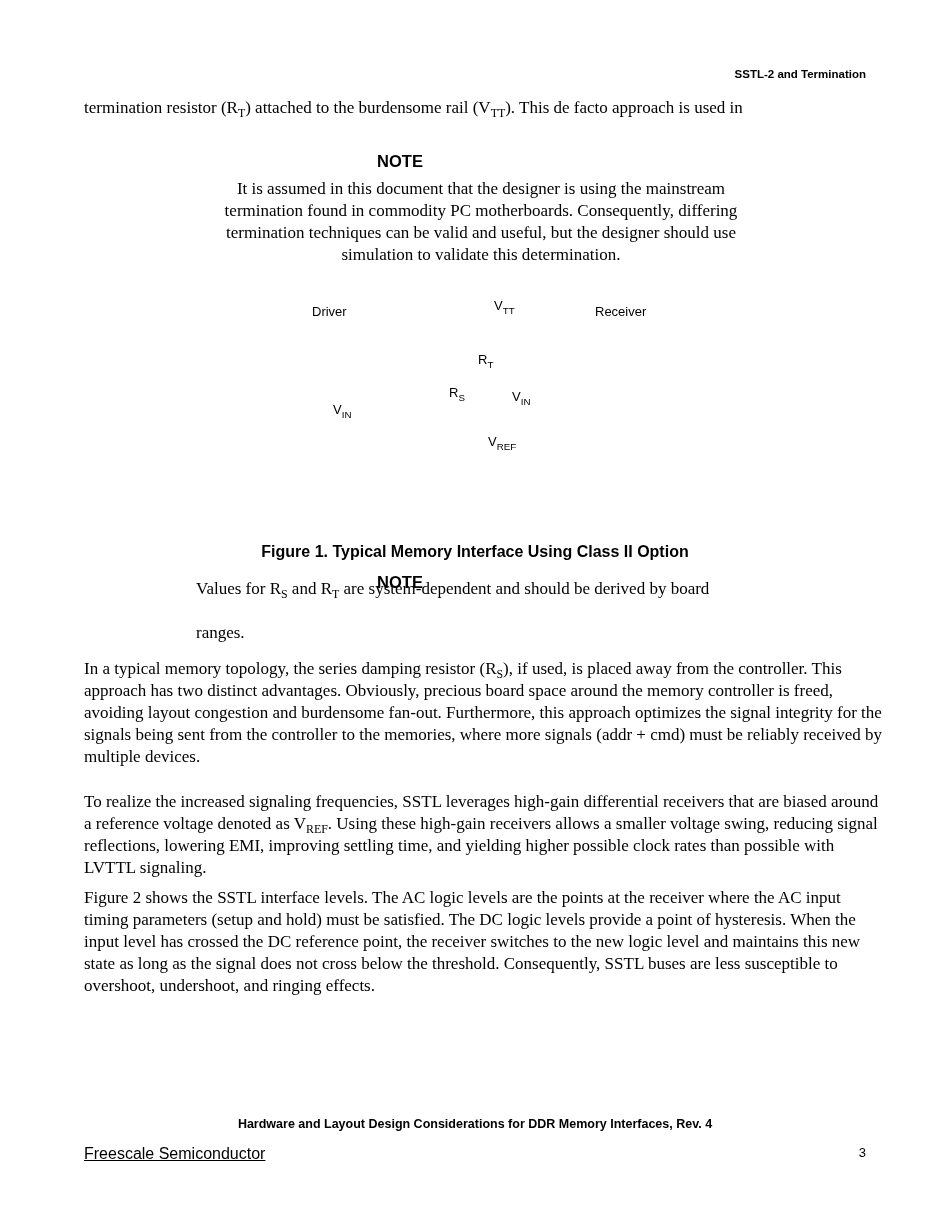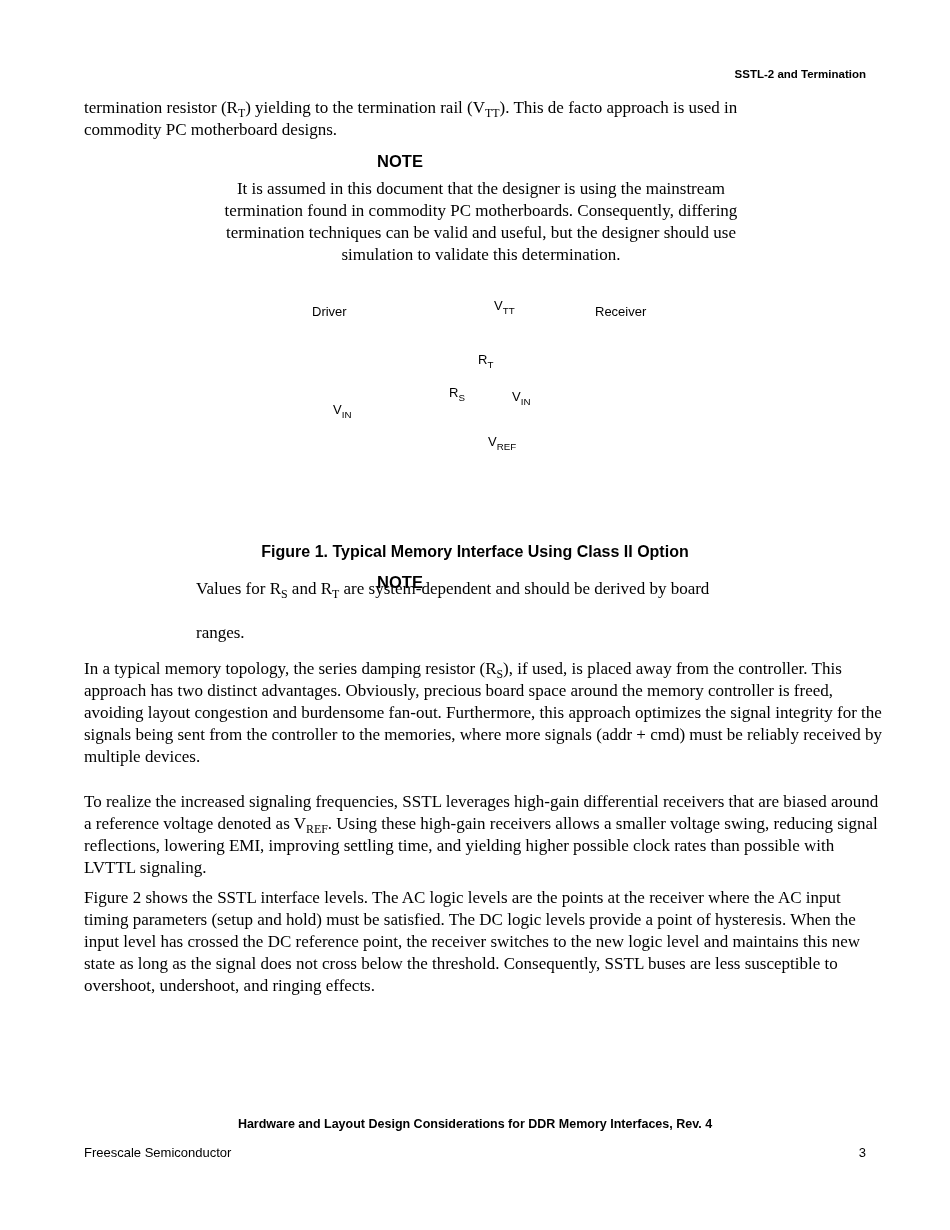--- a/index.html
+++ b/index.html
@@ -9,31 +9,30 @@
   .abs { position: absolute; }
   .running-header { right: 84px; top: 68px; font-size: 11.5px; font-weight: bold; }
   .para { left: 84px; width: 800px; margin: 0; }
   .note-title { left: 0; width: 800px; text-align: center; font-size: 16.5px; font-weight: bold; }
   .note-body { left: 196px; width: 570px; margin: 0; }
   sub { font-size: 70%; vertical-align: -0.35em; line-height: 0; }
   .diag { font-size: 13px; }
   .diag sub { font-size: 75%; vertical-align: -0.45em; }
   .caption { left: 0; width: 950px; text-align: center; font-size: 16px; font-weight: bold; top: 543px; }
   .footer-title { left: 0; width: 950px; text-align: center; font-size: 12.5px; font-weight: bold; top: 1117px; }
-  .footer-left { left: 84px; top: 1145px; font-size: 13px; }
+  .footer-left { left: 84px; top: 1145px; font-size: 16px; text-decoration: underline; }
   .footer-right { right: 84px; top: 1145px; font-size: 13px; }
 </style>
 </head>
 <body>
 
 <div class="abs sans running-header">SSTL-2 and Termination</div>
 
 <p class="abs para serif" style="top:97px;">
-  <span>termination resistor (R</span><sub>T</sub><span>) yielding to the termination rail (V</span><sub>TT</sub><span>). This de facto approach is used in</span><br>
-  <span>commodity PC motherboard designs.</span>
+  <span>termination resistor (R</span><sub>T</sub><span>) attached to the burdensome rail (V</span><sub>TT</sub><span>). This de facto approach is used in</span><br>
 </p>
 
 <div class="abs sans note-title" style="top:152px;">NOTE</div>
 <p class="abs note-body serif" style="top:178px;text-align:center;">
   <span>It is assumed in this document that the designer is using the mainstream</span><br>
   <span>termination found in commodity PC motherboards. Consequently, differing</span><br>
   <span>termination techniques can be valid and useful, but the designer should use</span><br>
   <span>simulation to validate this determination.</span>
 </p>
 

